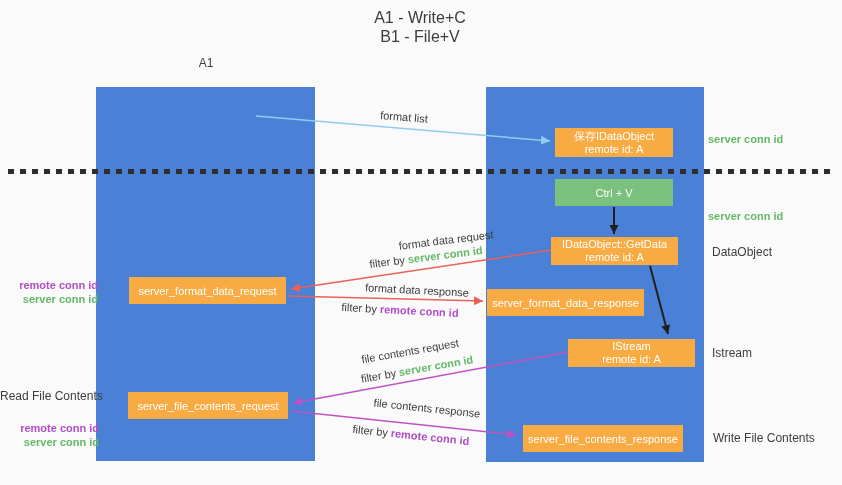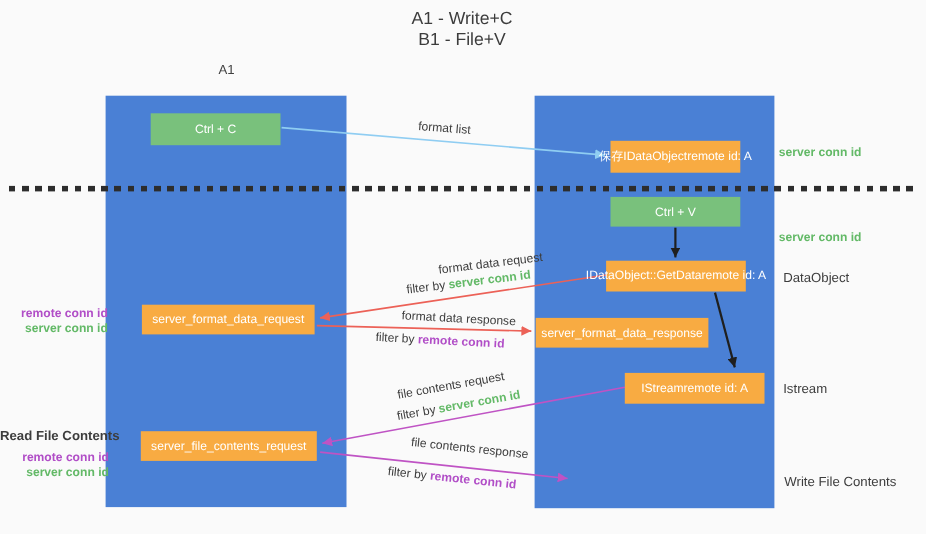--- a/index.html
+++ b/index.html
@@ -12,32 +12,32 @@
   html,body{width:842px;height:485px;}
   body{background:var(--bg);font-family:"Liberation Sans","DejaVu Sans",sans-serif;color:var(--text-dark);overflow:hidden;}
   .canvas{position:relative;width:842px;height:485px;}
   .arrows{position:absolute;left:0;top:0;width:842px;height:485px;pointer-events:none;}
   .lane{position:absolute;background:var(--lane-blue);}
   .lane-header{position:absolute;text-align:center;font-size:12px;line-height:15px;color:#3f3f3f;}
   .title{position:absolute;left:345px;top:8px;width:150px;text-align:center;font-size:16px;line-height:19px;color:#3c3c3c;}
   .node{position:absolute;display:flex;align-items:center;justify-content:center;color:#fff;font-size:11px;text-align:center;white-space:nowrap;}
   .green-node{background:var(--node-green);}
   .orange-node{background:var(--node-orange);}
-  .two-line{flex-direction:row;line-height:13px;}
+  .two-line{flex-direction:column;line-height:13px;}
   .dotted{position:absolute;left:8px;top:169px;width:826px;height:5px;
     background:repeating-linear-gradient(90deg,#2d2d2d 0 6px,transparent 6px 12px);}
   .elabel{position:absolute;font-size:11px;color:var(--text-dark);text-align:center;white-space:nowrap;}
   .cid-green{color:var(--text-green);font-weight:bold;margin-left:3px;}
   .cid-purple{color:var(--text-purple);font-weight:bold;margin-left:3px;}
   .side-label{position:absolute;font-size:12px;color:var(--text-dark);white-space:nowrap;}
   .side-green{position:absolute;font-size:11px;font-weight:bold;color:var(--text-green);white-space:nowrap;}
   .left-ids{position:absolute;text-align:right;font-size:11px;font-weight:bold;line-height:14px;white-space:nowrap;}
   .left-ids .purple{color:var(--text-purple);}
   .left-ids .green{color:var(--text-green);}
-  .rfc{font-size:12px;font-weight:bold;color:var(--text-dark);margin-bottom:6px;}
+  .rfc{font-size:12px;font-weight:normal;color:var(--text-dark);margin-bottom:18px;}
   .ln-blue{stroke:var(--arrow-blue);stroke-width:1.5;}
   .ln-red{stroke:var(--arrow-red);stroke-width:1.5;}
   .ln-mag{stroke:var(--arrow-magenta);stroke-width:1.5;}
   .ln-black{stroke:#1f1f1f;stroke-width:2;}
   .mk-blue{fill:var(--arrow-blue);} .mk-red{fill:var(--arrow-red);}
   .mk-mag{fill:var(--arrow-magenta);} .mk-black{fill:#1f1f1f;}
 </style>
 </head>
 <body>
 
@@ -74,37 +74,37 @@
     <div>A1 - Write+C</div>
     <div>B1 - File+V</div>
   </div>
 
   <div class="lane-header" style="left:146px;top:56px;width:120px;">
     <div>A1</div>
   </div>
 
   <div class="dotted"></div>
 
-  <div class="node green-node" style="left:137px;top:103px;width:118px;height:29px;">Ctrl + C</div>
   <div class="node orange-node two-line" style="left:555px;top:128px;width:118px;height:29px;">
     <div>保存IDataObject</div>
     <div>remote id: A</div>
   </div>
   <div class="node green-node" style="left:555px;top:179px;width:118px;height:27px;">Ctrl + V</div>
   <div class="node orange-node two-line" style="left:551px;top:237px;width:127px;height:28px;">
     <div>IDataObject::GetData</div>
     <div>remote id: A</div>
   </div>
   <div class="node orange-node" style="left:129px;top:277px;width:157px;height:27px;">server_format_data_request</div>
   <div class="node orange-node" style="left:487px;top:289px;width:157px;height:27px;">server_format_data_response</div>
   <div class="node orange-node two-line" style="left:568px;top:339px;width:127px;height:28px;">
     <div>IStream</div>
     <div>remote id: A</div>
   </div>
   <div class="node orange-node" style="left:128px;top:392px;width:160px;height:27px;">server_file_contents_request</div>
+  <div class="node orange-node" style="left:523px;top:425px;width:160px;height:27px;">server_file_contents_response</div>
 
   <div class="elabel" style="left:361px;top:111px;width:86px;transform:rotate(4.5deg);">format list</div>
 
   <div class="elabel" style="left:391px;top:234px;width:110px;transform:rotate(-7deg);">format data request</div>
   <div class="elabel" style="left:366px;top:251px;width:120px;transform:rotate(-7deg);">
     <span>filter by</span><span class="cid-green">server conn id</span>
   </div>
   <div class="elabel" style="left:363px;top:284px;width:108px;transform:rotate(3deg);">format data response</div>
   <div class="elabel" style="left:340px;top:304px;width:120px;transform:rotate(3deg);">
     <span>filter by</span><span class="cid-purple">remote conn id</span>

